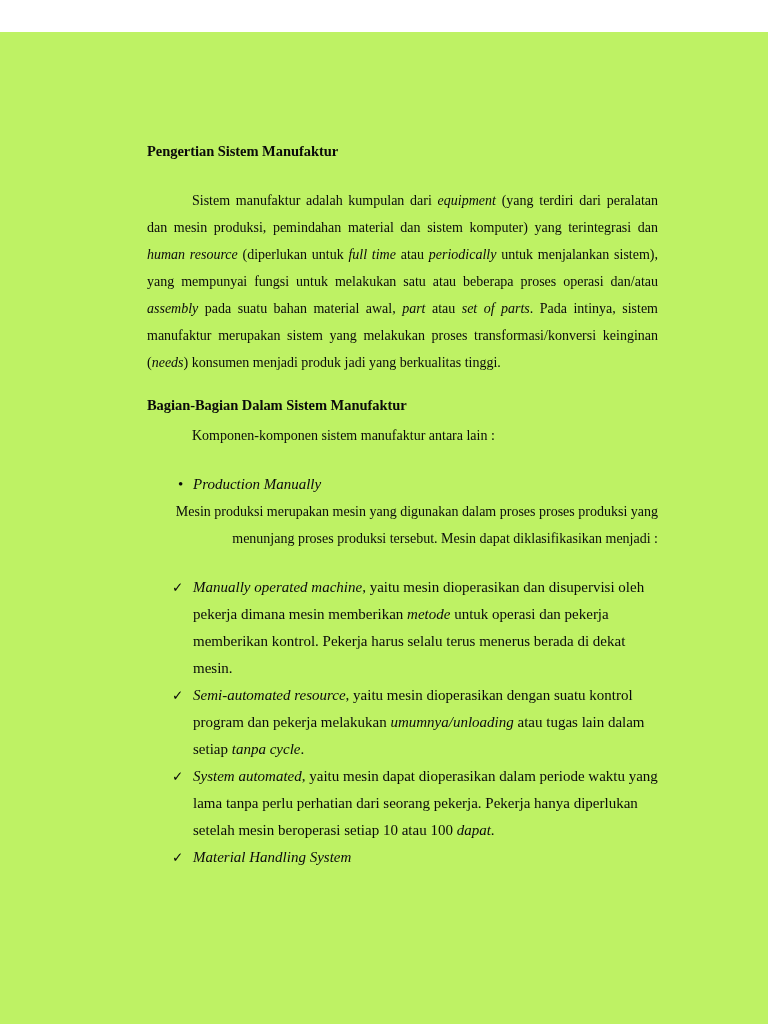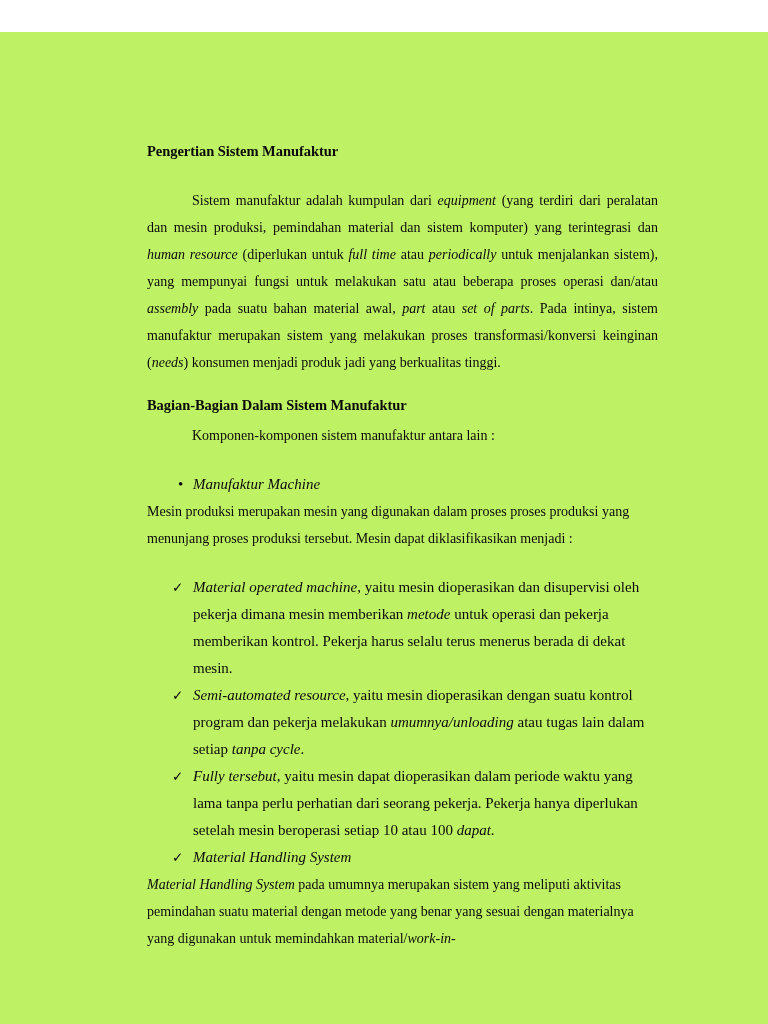--- a/index.html
+++ b/index.html
@@ -44,21 +44,21 @@
 
   .para {
     font-size: 14px;
     line-height: 27px;
     margin: 0;
     text-align: justify;
     text-justify: inter-word;
     hyphens: none;
   }
   .para.ragged {
-    text-align: left;
+    text-align: right;
   }
   .para.indent-first {
     text-indent: 45px;
   }
 
   .line-indented {
     font-size: 14px;
     line-height: 27px;
     margin: 0;
     padding-left: 45px;
@@ -124,42 +124,41 @@
     <h2 class="h-section">Bagian-Bagian Dalam Sistem Manufaktur</h2>
 
     <div style="height:10px"></div>
 
     <p class="line-indented">Komponen-komponen sistem manufaktur antara lain :</p>
 
     <div class="spacer-md"></div>
 
     <div class="bullet-row">
       <span class="disc-mark">•</span>
-      <span class="it">Manufaktur Machine</span>
+      <span class="it">Production Manually</span>
     </div>
 
     <p class="para ragged"><span>Mesin produksi merupakan mesin yang digunakan dalam proses proses produksi yang menunjang proses produksi tersebut. Mesin dapat diklasifikasikan menjadi :</span></p>
 
     <div class="spacer-md"></div>
 
     <ul class="check-list">
       <li class="check-item">
         <span class="check-mark">✓</span>
-        <span><i>Material operated machine</i><span>, yaitu mesin dioperasikan dan disupervisi oleh pekerja dimana mesin memberikan </span><i>metode</i><span> untuk operasi dan pekerja memberikan kontrol. Pekerja harus selalu terus menerus berada di dekat mesin.</span></span>
+        <span><i>Manually operated machine</i><span>, yaitu mesin dioperasikan dan disupervisi oleh pekerja dimana mesin memberikan </span><i>metode</i><span> untuk operasi dan pekerja memberikan kontrol. Pekerja harus selalu terus menerus berada di dekat mesin.</span></span>
       </li>
       <li class="check-item">
         <span class="check-mark">✓</span>
         <span><i>Semi-automated resource</i><span>, yaitu mesin dioperasikan dengan suatu kontrol program dan pekerja melakukan </span><i>umumnya/unloading</i><span> atau tugas lain dalam setiap </span><i>tanpa cycle</i><span>.</span></span>
       </li>
       <li class="check-item">
         <span class="check-mark">✓</span>
-        <span><i>Fully tersebut</i><span>, yaitu mesin dapat dioperasikan dalam periode waktu yang lama tanpa perlu perhatian dari seorang pekerja. Pekerja hanya diperlukan setelah mesin beroperasi setiap 10 atau 100 </span><i>dapat</i><span>.</span></span>
+        <span><i>System automated</i><span>, yaitu mesin dapat dioperasikan dalam periode waktu yang lama tanpa perlu perhatian dari seorang pekerja. Pekerja hanya diperlukan setelah mesin beroperasi setiap 10 atau 100 </span><i>dapat</i><span>.</span></span>
       </li>
       <li class="check-item">
         <span class="check-mark">✓</span>
         <span><i>Material Handling System</i></span>
       </li>
     </ul>
 
-    <p class="para ragged"><i>Material Handling System</i><span> pada umumnya merupakan sistem yang meliputi aktivitas pemindahan suatu material dengan metode yang benar yang sesuai dengan materialnya yang digunakan untuk memindahkan material/</span><i>work-in-</i></p>
 
   </div>
 </div>
 
 </body></html>

